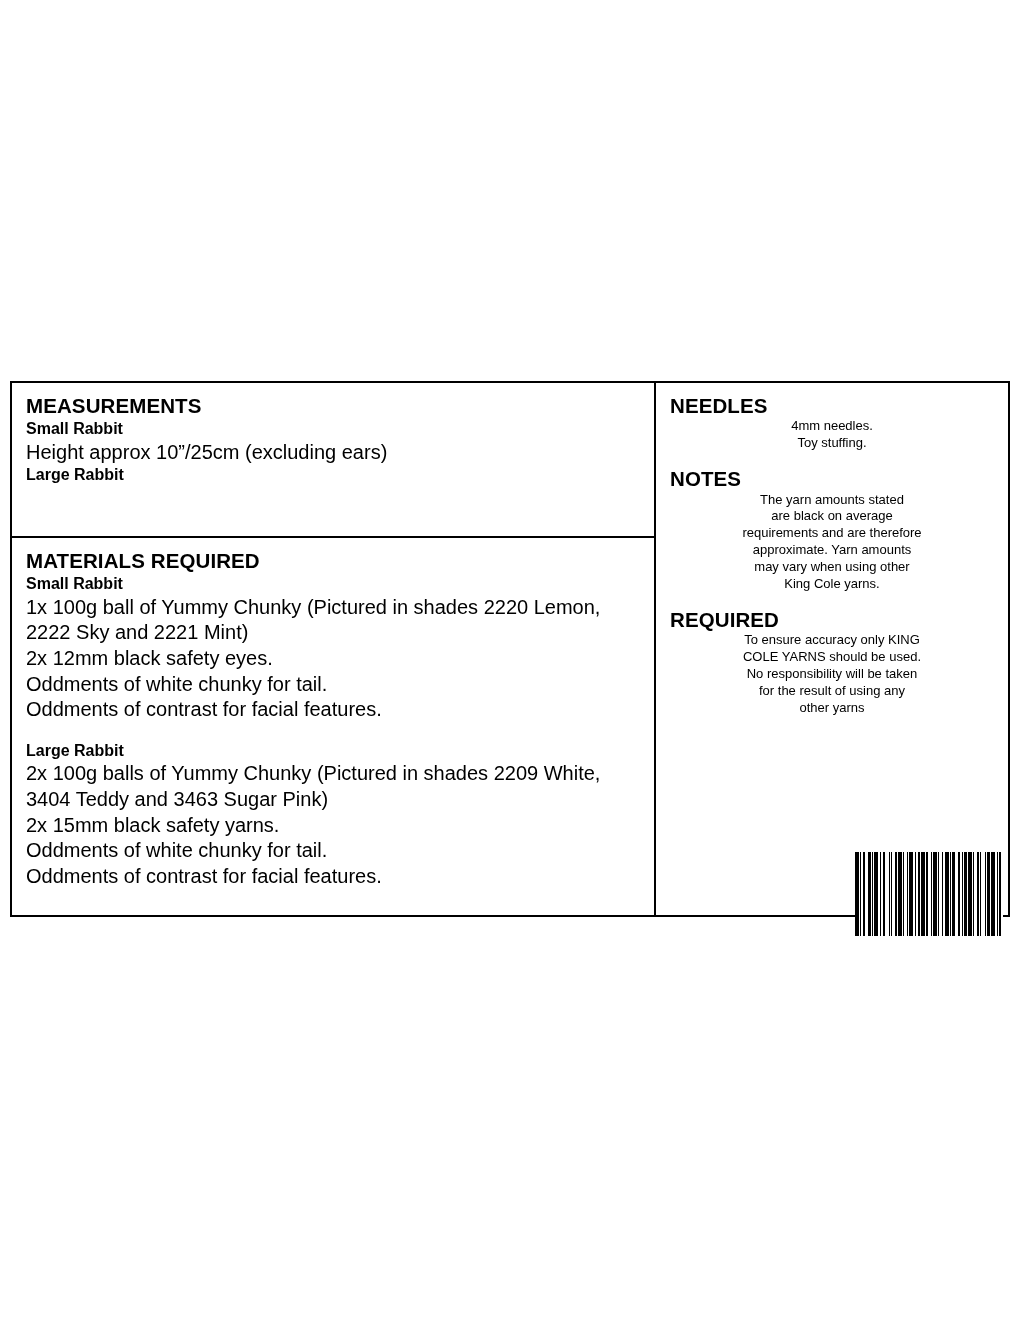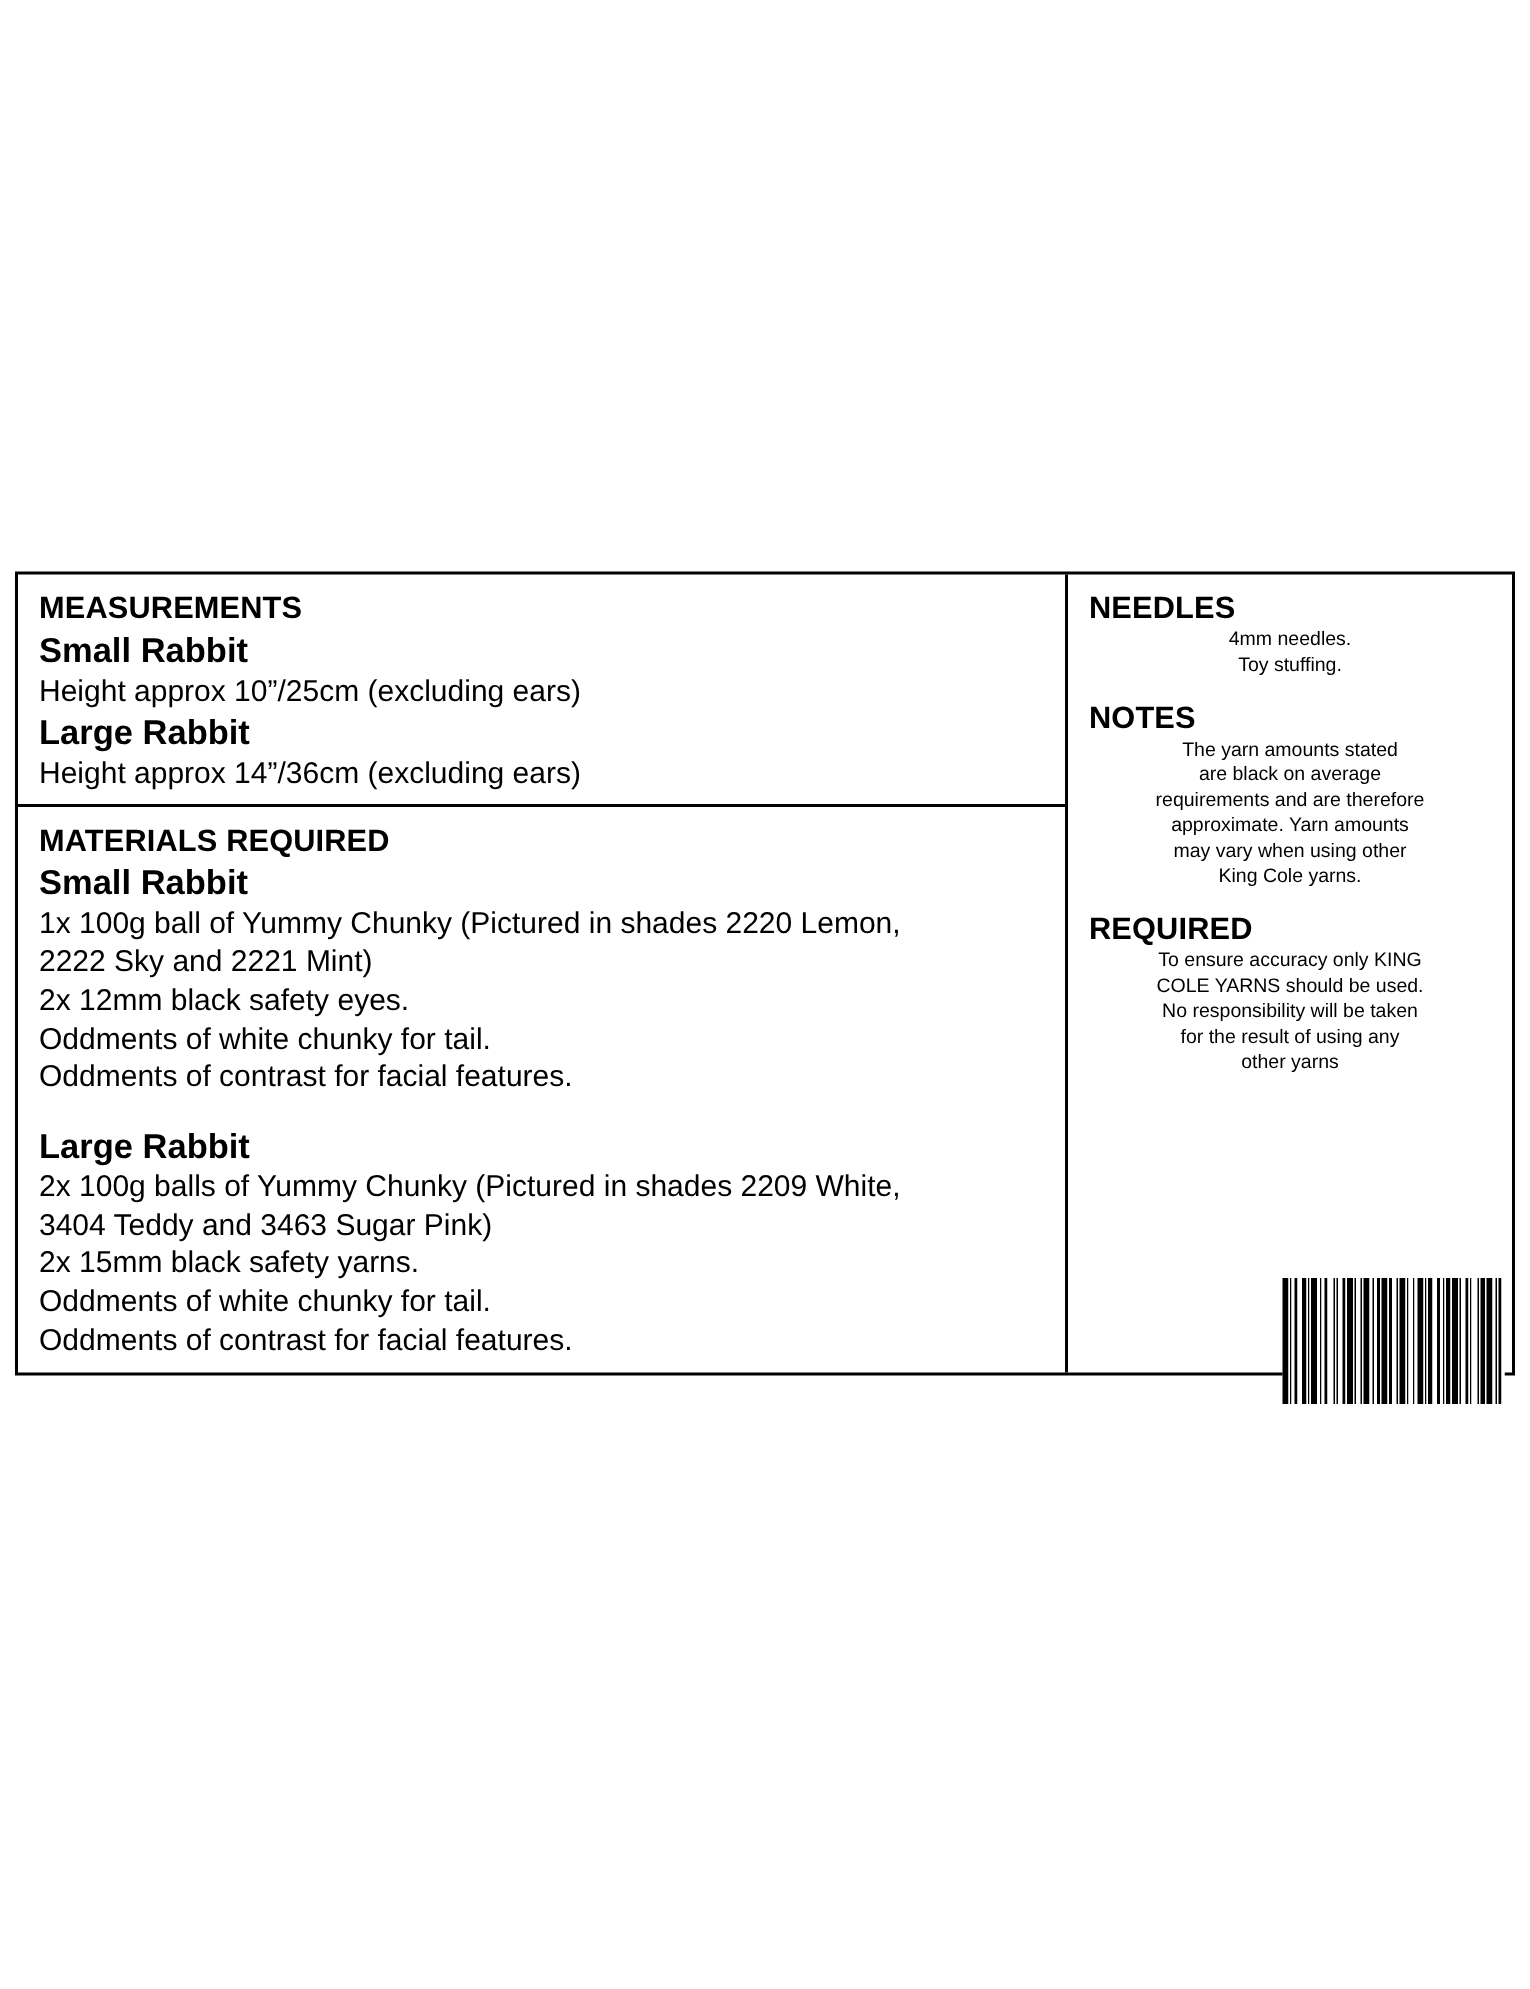--- a/index.html
+++ b/index.html
@@ -31,21 +31,21 @@
     top: 381px;
     width: 1000px;
     height: 536px;
     box-sizing: border-box;
     border: 2px solid #000000;
     display: flex;
     flex-direction: row;
   }
 
   .col-left {
-    width: 700px;
+    width: 644px;
     box-sizing: border-box;
     border-right: 2px solid #000000;
     display: flex;
     flex-direction: column;
   }
 
   .col-right {
     flex: 1;
     box-sizing: border-box;
     padding: 10px 14px 0 14px;
@@ -67,21 +67,21 @@
 
   h2.section-title {
     font-size: 20.5px;
     font-weight: bold;
     margin: 0 0 1px 0;
     letter-spacing: 0.1px;
     line-height: 1.24;
   }
 
   h3.sub-title {
-    font-size: 23px;
+    font-size: 16px;
     font-weight: bold;
     margin: 0;
     line-height: 1.28;
   }
 
   p.line {
     font-size: 20px;
     font-weight: normal;
     margin: 0;
     line-height: 1.28;
@@ -134,21 +134,20 @@
 
   <div class="panel">
 
     <div class="col-left">
 
       <div class="block measurements">
         <h2 class="section-title">MEASUREMENTS</h2>
         <h3 class="sub-title">Small Rabbit</h3>
         <p class="line">Height approx 10”/25cm (excluding ears)</p>
         <h3 class="sub-title">Large Rabbit</h3>
-        <p class="line">Height approx 14”/36cm (excluding ears)</p>
       </div>
 
       <div class="block materials">
         <h2 class="section-title">MATERIALS REQUIRED</h2>
 
         <h3 class="sub-title">Small Rabbit</h3>
         <p class="line">1x 100g ball of Yummy Chunky (Pictured in shades 2220 Lemon,</p>
         <p class="line">2222 Sky and 2221 Mint)</p>
         <p class="line">2x 12mm black safety eyes.</p>
         <p class="line">Oddments of white chunky for tail.</p>

